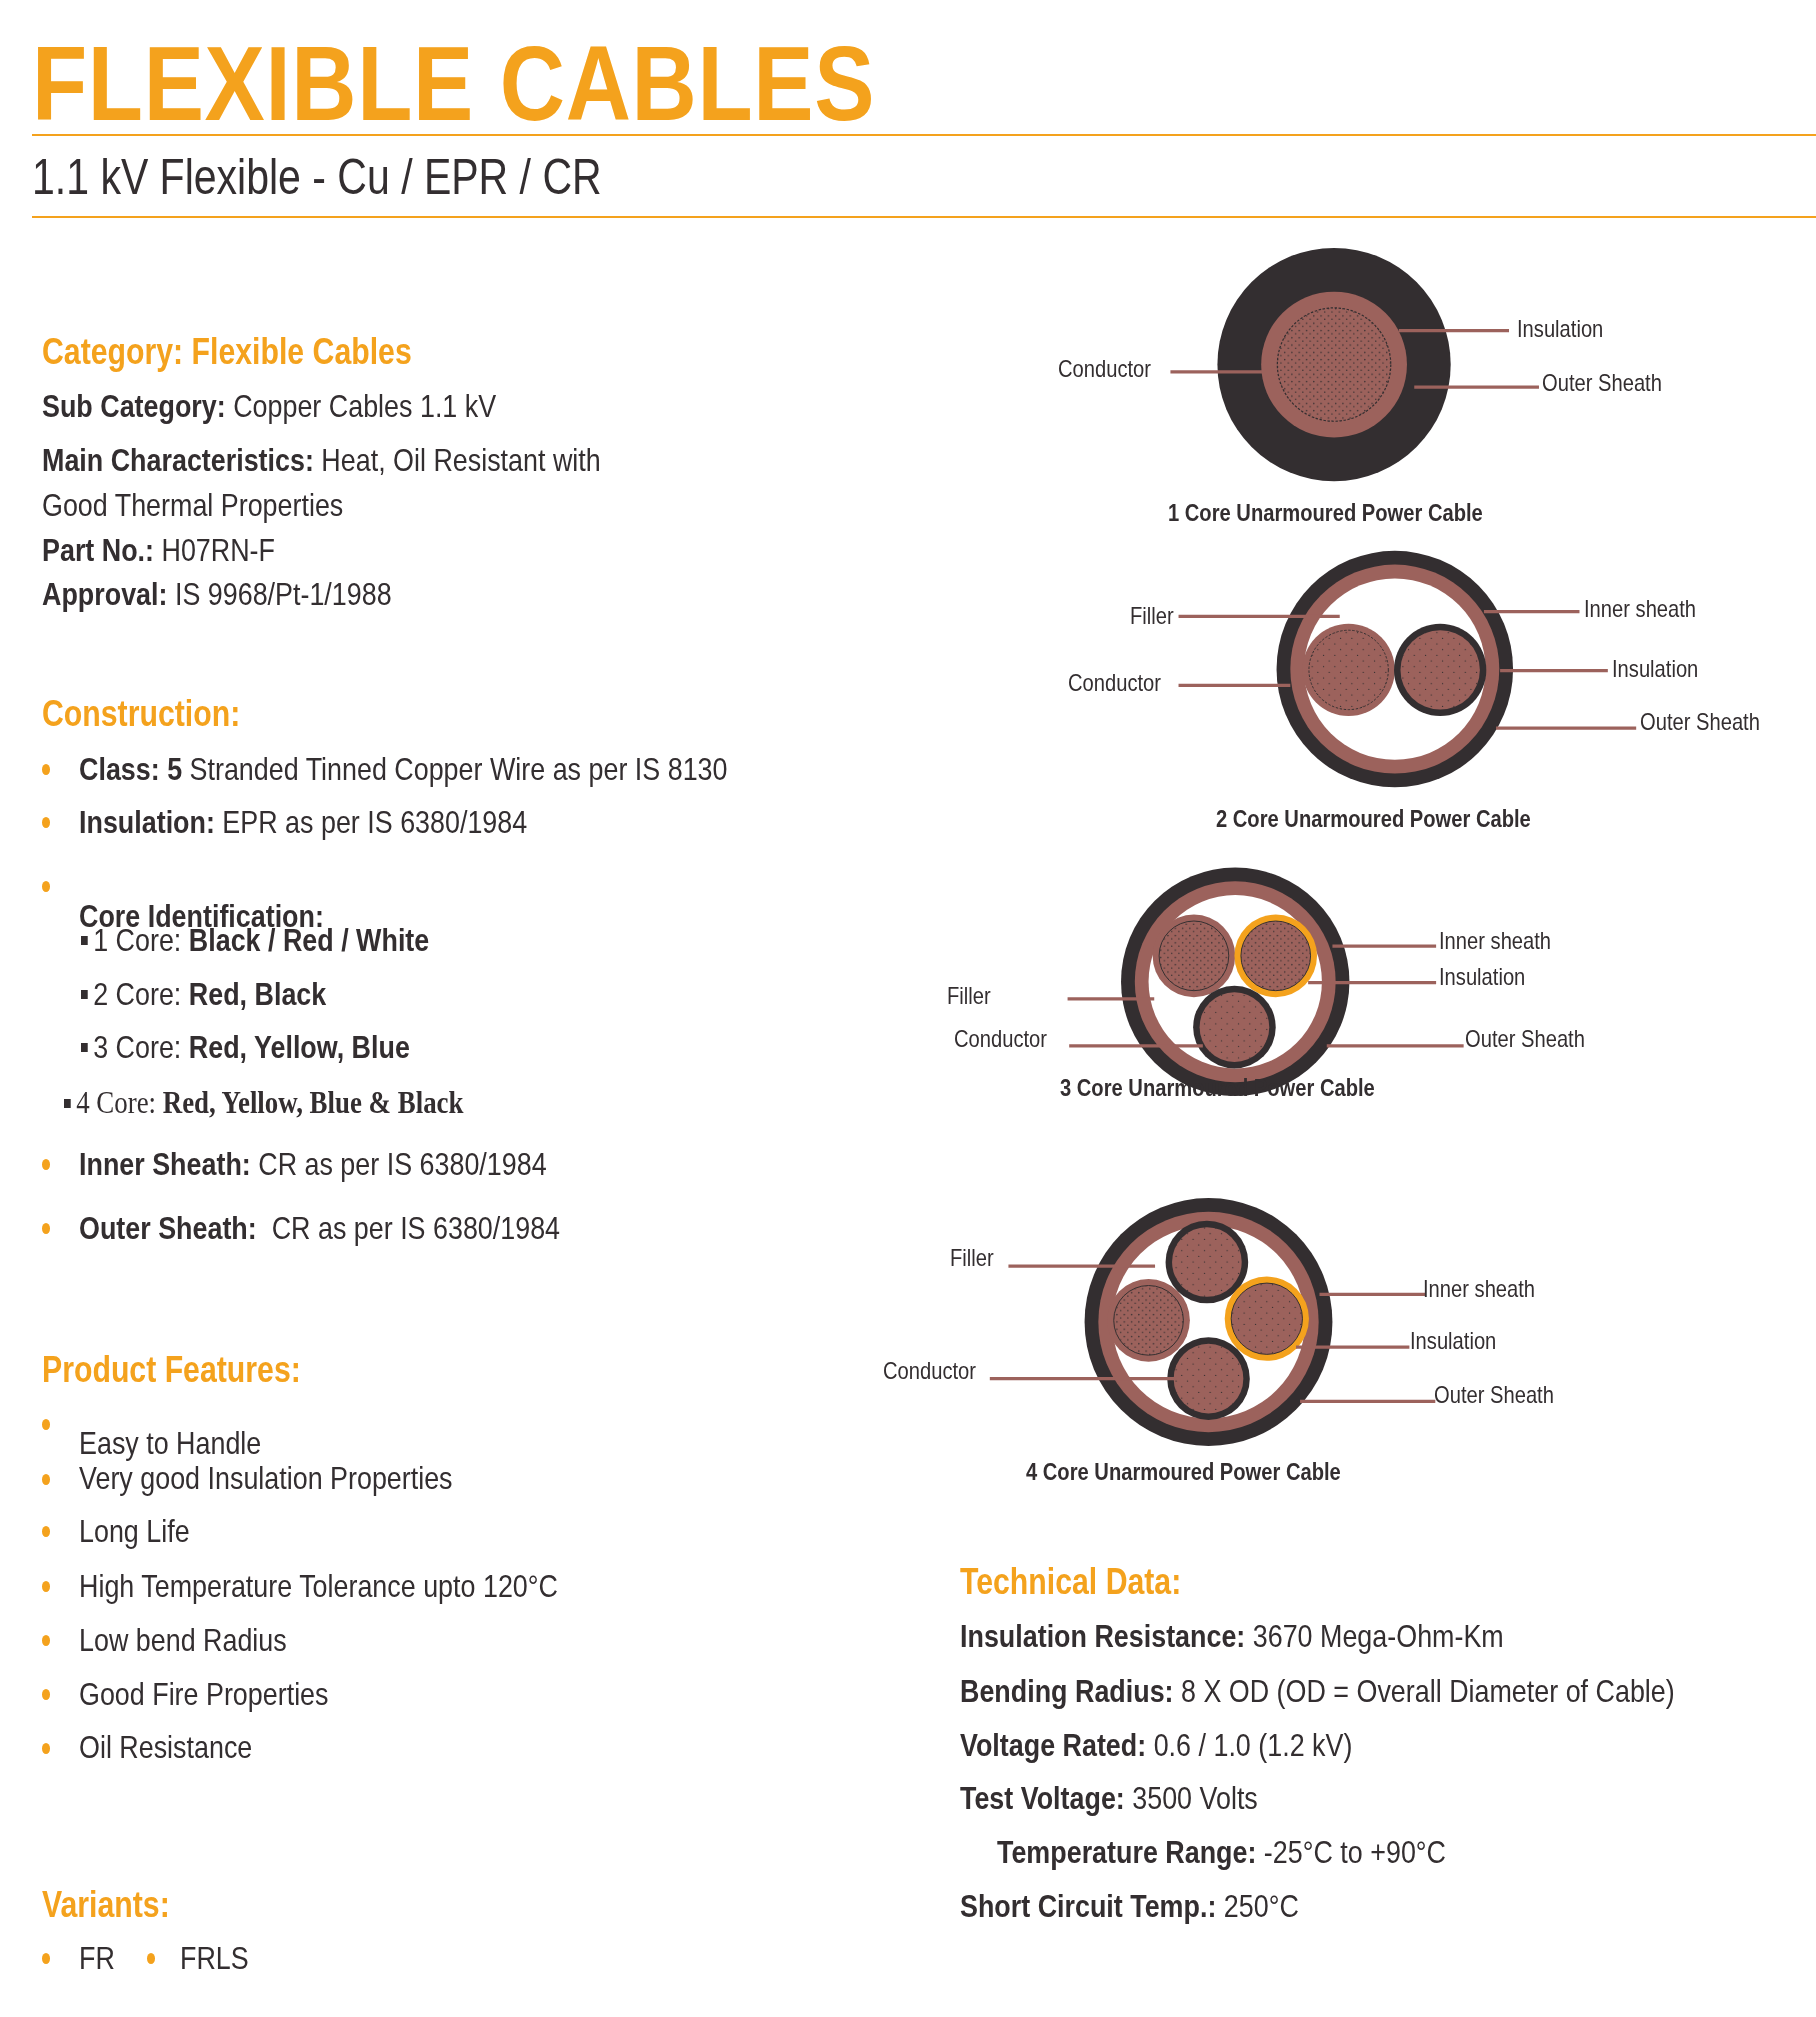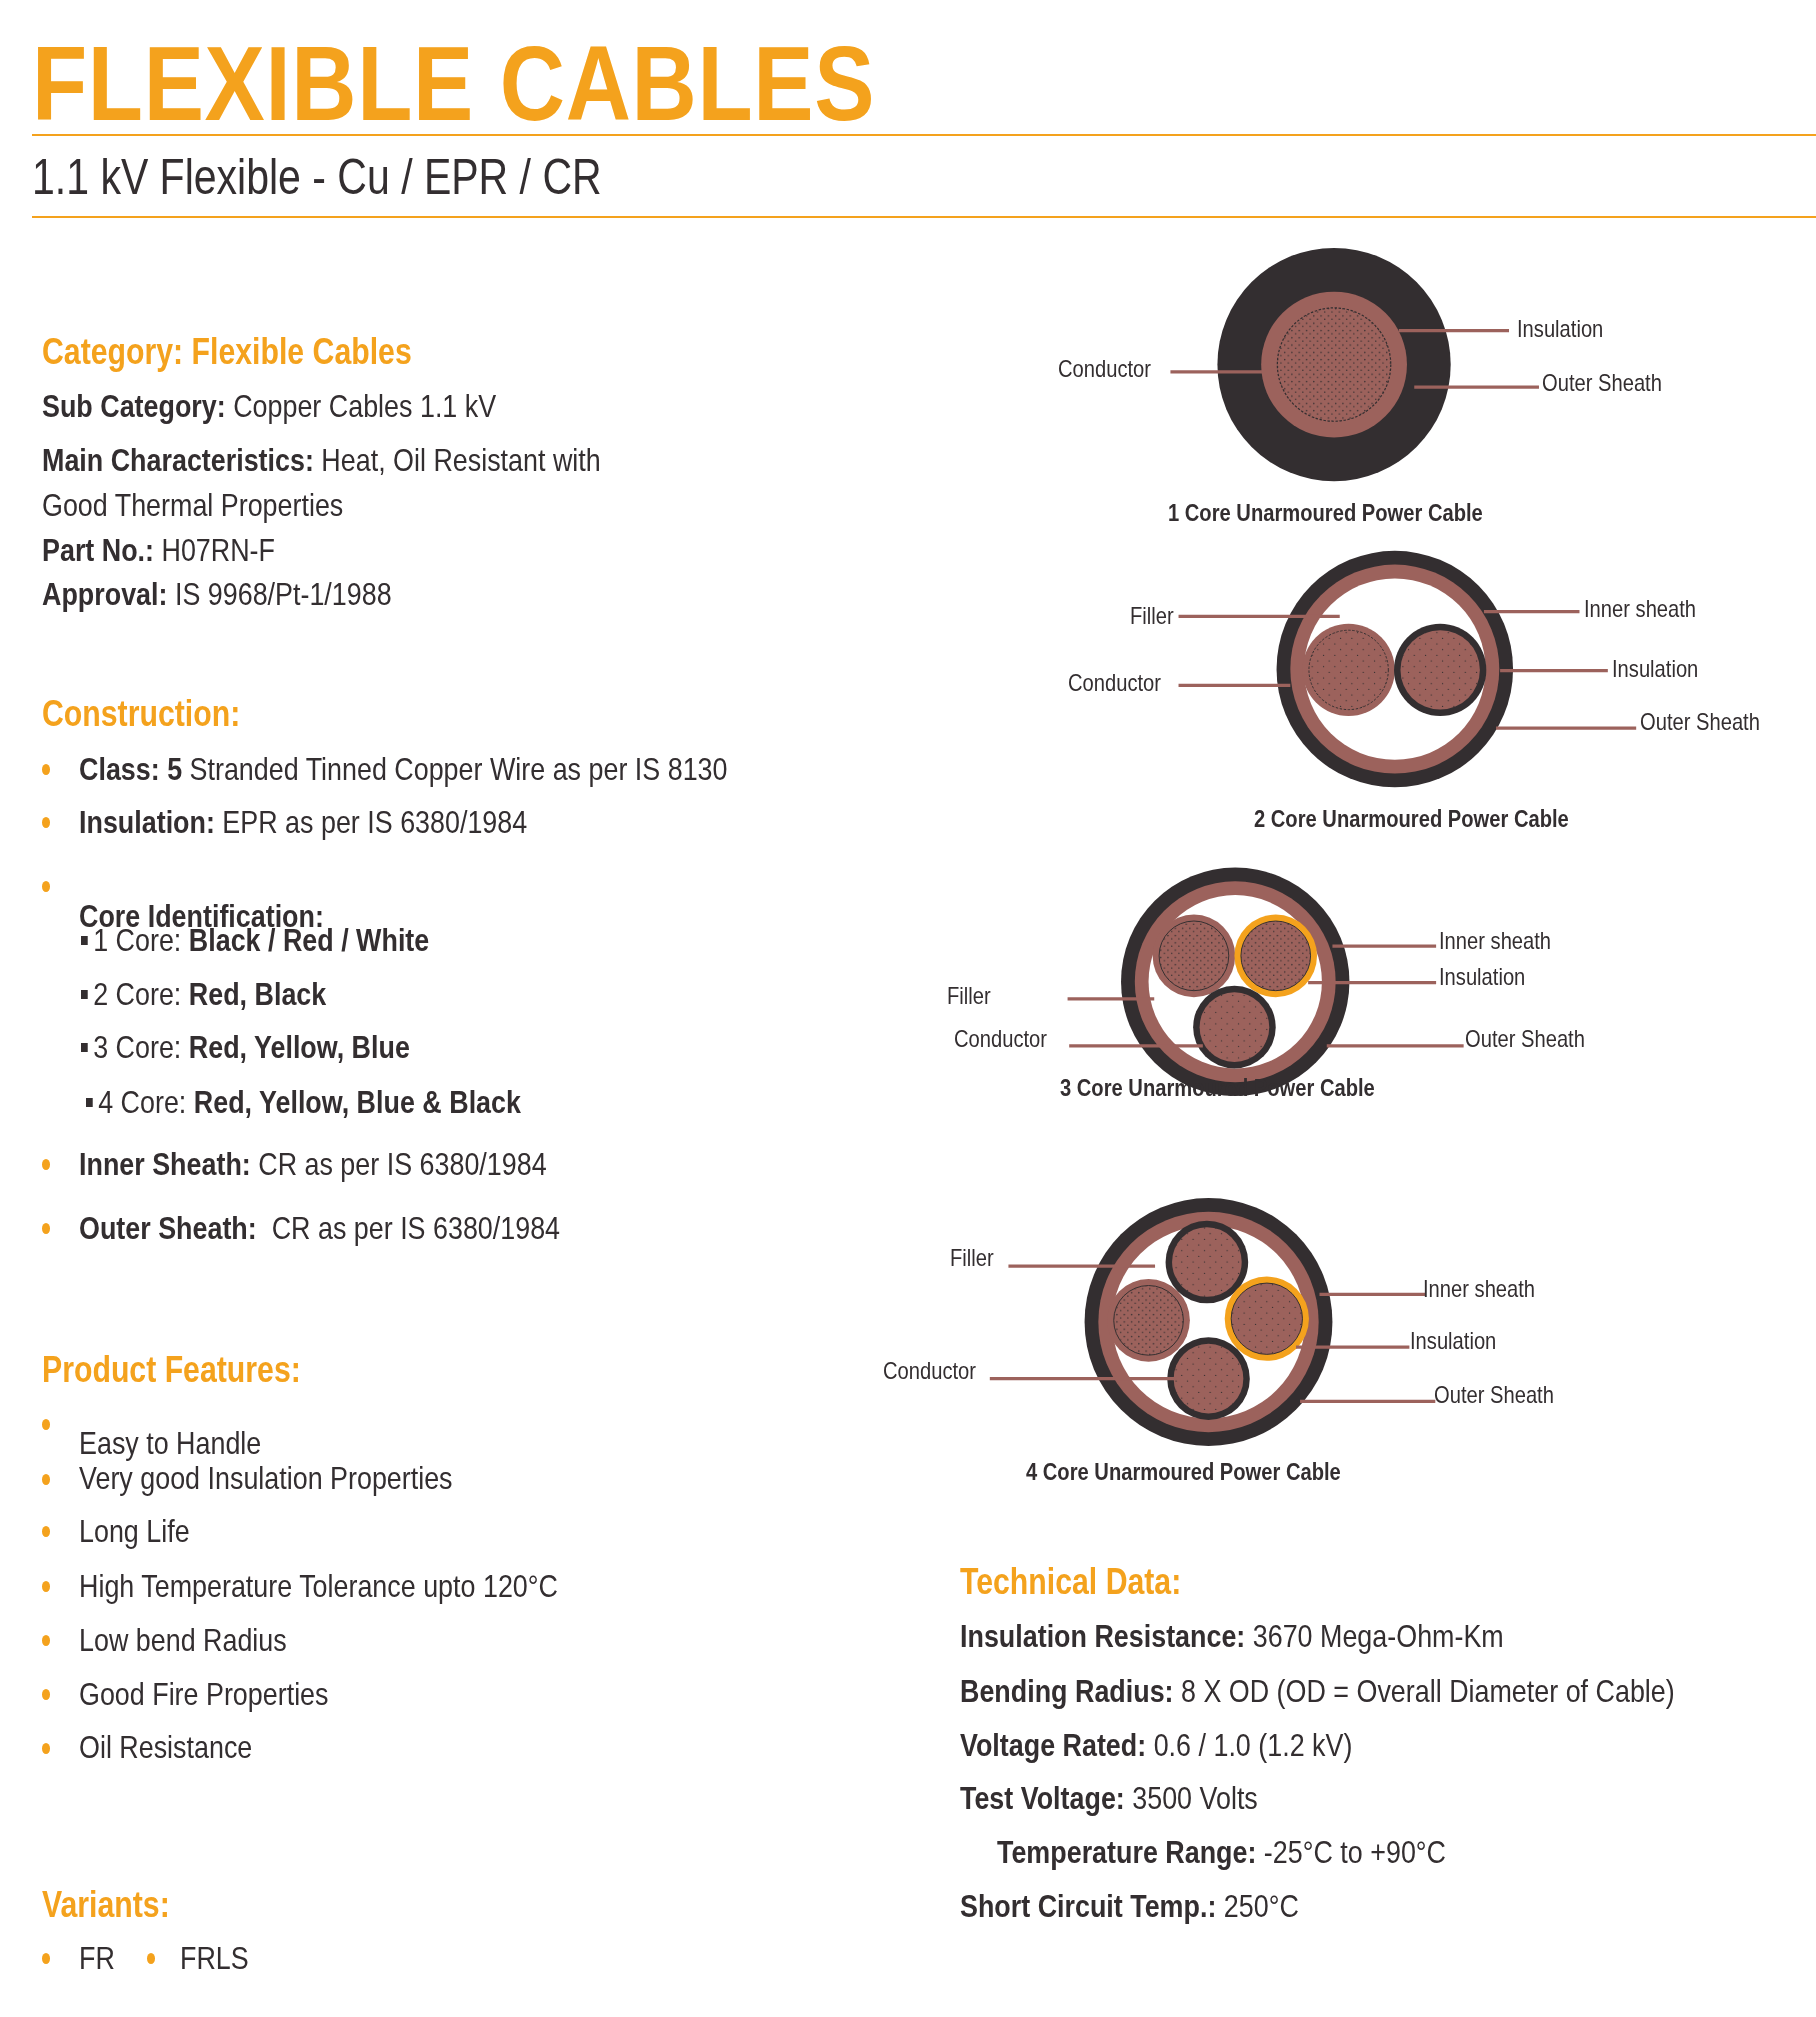--- a/index.html
+++ b/index.html
@@ -46,21 +46,21 @@
 
 <span class="bullet" style="left:42px;top:817px;"></span>
 <div class="abs t" style="left:79px;top:806px;"><span class="cond"><b>Insulation:</b> <span>EPR as per IS 6380/1984</span></span></div>
 
 <span class="bullet" style="left:42px;top:881px;"></span>
 <div class="abs t" style="left:79px;top:900px;"><span class="cond"><b>Core Identification:</b></span></div>
 
 <div class="abs t" style="left:81px;top:924px;"><span class="cond"><span class="sq"></span><span>1 Core:</span> <b>Black / Red / White</b></span></div>
 <div class="abs t" style="left:81px;top:978px;"><span class="cond"><span class="sq"></span><span>2 Core:</span> <b>Red, Black</b></span></div>
 <div class="abs t" style="left:81px;top:1031px;"><span class="cond"><span class="sq"></span><span>3 Core:</span> <b>Red, Yellow, Blue</b></span></div>
-<div class="abs t" style="left:86px;top:1086px;"><span class="cond"><span class="sq"></span><span>4 Core:</span> <b>Red, Yellow, Blue &amp; Black</b></span></div>
+<div class="abs t" style="left:64px;top:1086px;font-family:Liberation Serif, serif;"><span class="cond"><span class="sq"></span><span>4 Core:</span> <b>Red, Yellow, Blue &amp; Black</b></span></div>
 
 <span class="bullet" style="left:42px;top:1159px;"></span>
 <div class="abs t" style="left:79px;top:1148px;"><span class="cond"><b>Inner Sheath:</b> <span>CR as per IS 6380/1984</span></span></div>
 
 <span class="bullet" style="left:42px;top:1223px;"></span>
 <div class="abs t" style="left:79px;top:1212px;"><span class="cond"><b>Outer Sheath:</b>&nbsp; <span>CR as per IS 6380/1984</span></span></div>
 
 <div class="abs h2" style="left:42px;top:1352px;"><span class="cond">Product Features:</span></div>
 
 <span class="bullet" style="left:42px;top:1419px;"></span>
@@ -170,21 +170,21 @@
 <div class="abs lbl" style="left:1058px;top:357px;"><span class="cond">Conductor</span></div>
 <div class="abs lbl" style="left:1517px;top:317px;"><span class="cond">Insulation</span></div>
 <div class="abs lbl" style="left:1542px;top:371px;"><span class="cond">Outer Sheath</span></div>
 <div class="abs cap" style="left:1168px;top:501px;"><span class="cond">1 Core Unarmoured Power Cable</span></div>
 
 <div class="abs lbl" style="left:1130px;top:604px;"><span class="cond">Filler</span></div>
 <div class="abs lbl" style="left:1068px;top:671px;"><span class="cond">Conductor</span></div>
 <div class="abs lbl" style="left:1584px;top:597px;"><span class="cond">Inner sheath</span></div>
 <div class="abs lbl" style="left:1612px;top:657px;"><span class="cond">Insulation</span></div>
 <div class="abs lbl" style="left:1640px;top:710px;"><span class="cond">Outer Sheath</span></div>
-<div class="abs cap" style="left:1216px;top:807px;margin-left:38px;"><span class="cond">2 Core Unarmoured Power Cable</span></div>
+<div class="abs cap" style="left:1216px;top:807px;"><span class="cond">2 Core Unarmoured Power Cable</span></div>
 
 <div class="abs lbl" style="left:947px;top:984px;"><span class="cond">Filler</span></div>
 <div class="abs lbl" style="left:954px;top:1027px;"><span class="cond">Conductor</span></div>
 <div class="abs lbl" style="left:1439px;top:929px;"><span class="cond">Inner sheath</span></div>
 <div class="abs lbl" style="left:1439px;top:965px;"><span class="cond">Insulation</span></div>
 <div class="abs lbl" style="left:1465px;top:1027px;"><span class="cond">Outer Sheath</span></div>
 <div class="abs cap" style="left:1060px;top:1076px;"><span class="cond">3 Core Unarmoured Power Cable</span></div>
 
 <div class="abs lbl" style="left:950px;top:1246px;"><span class="cond">Filler</span></div>
 <div class="abs lbl" style="left:883px;top:1359px;"><span class="cond">Conductor</span></div>

